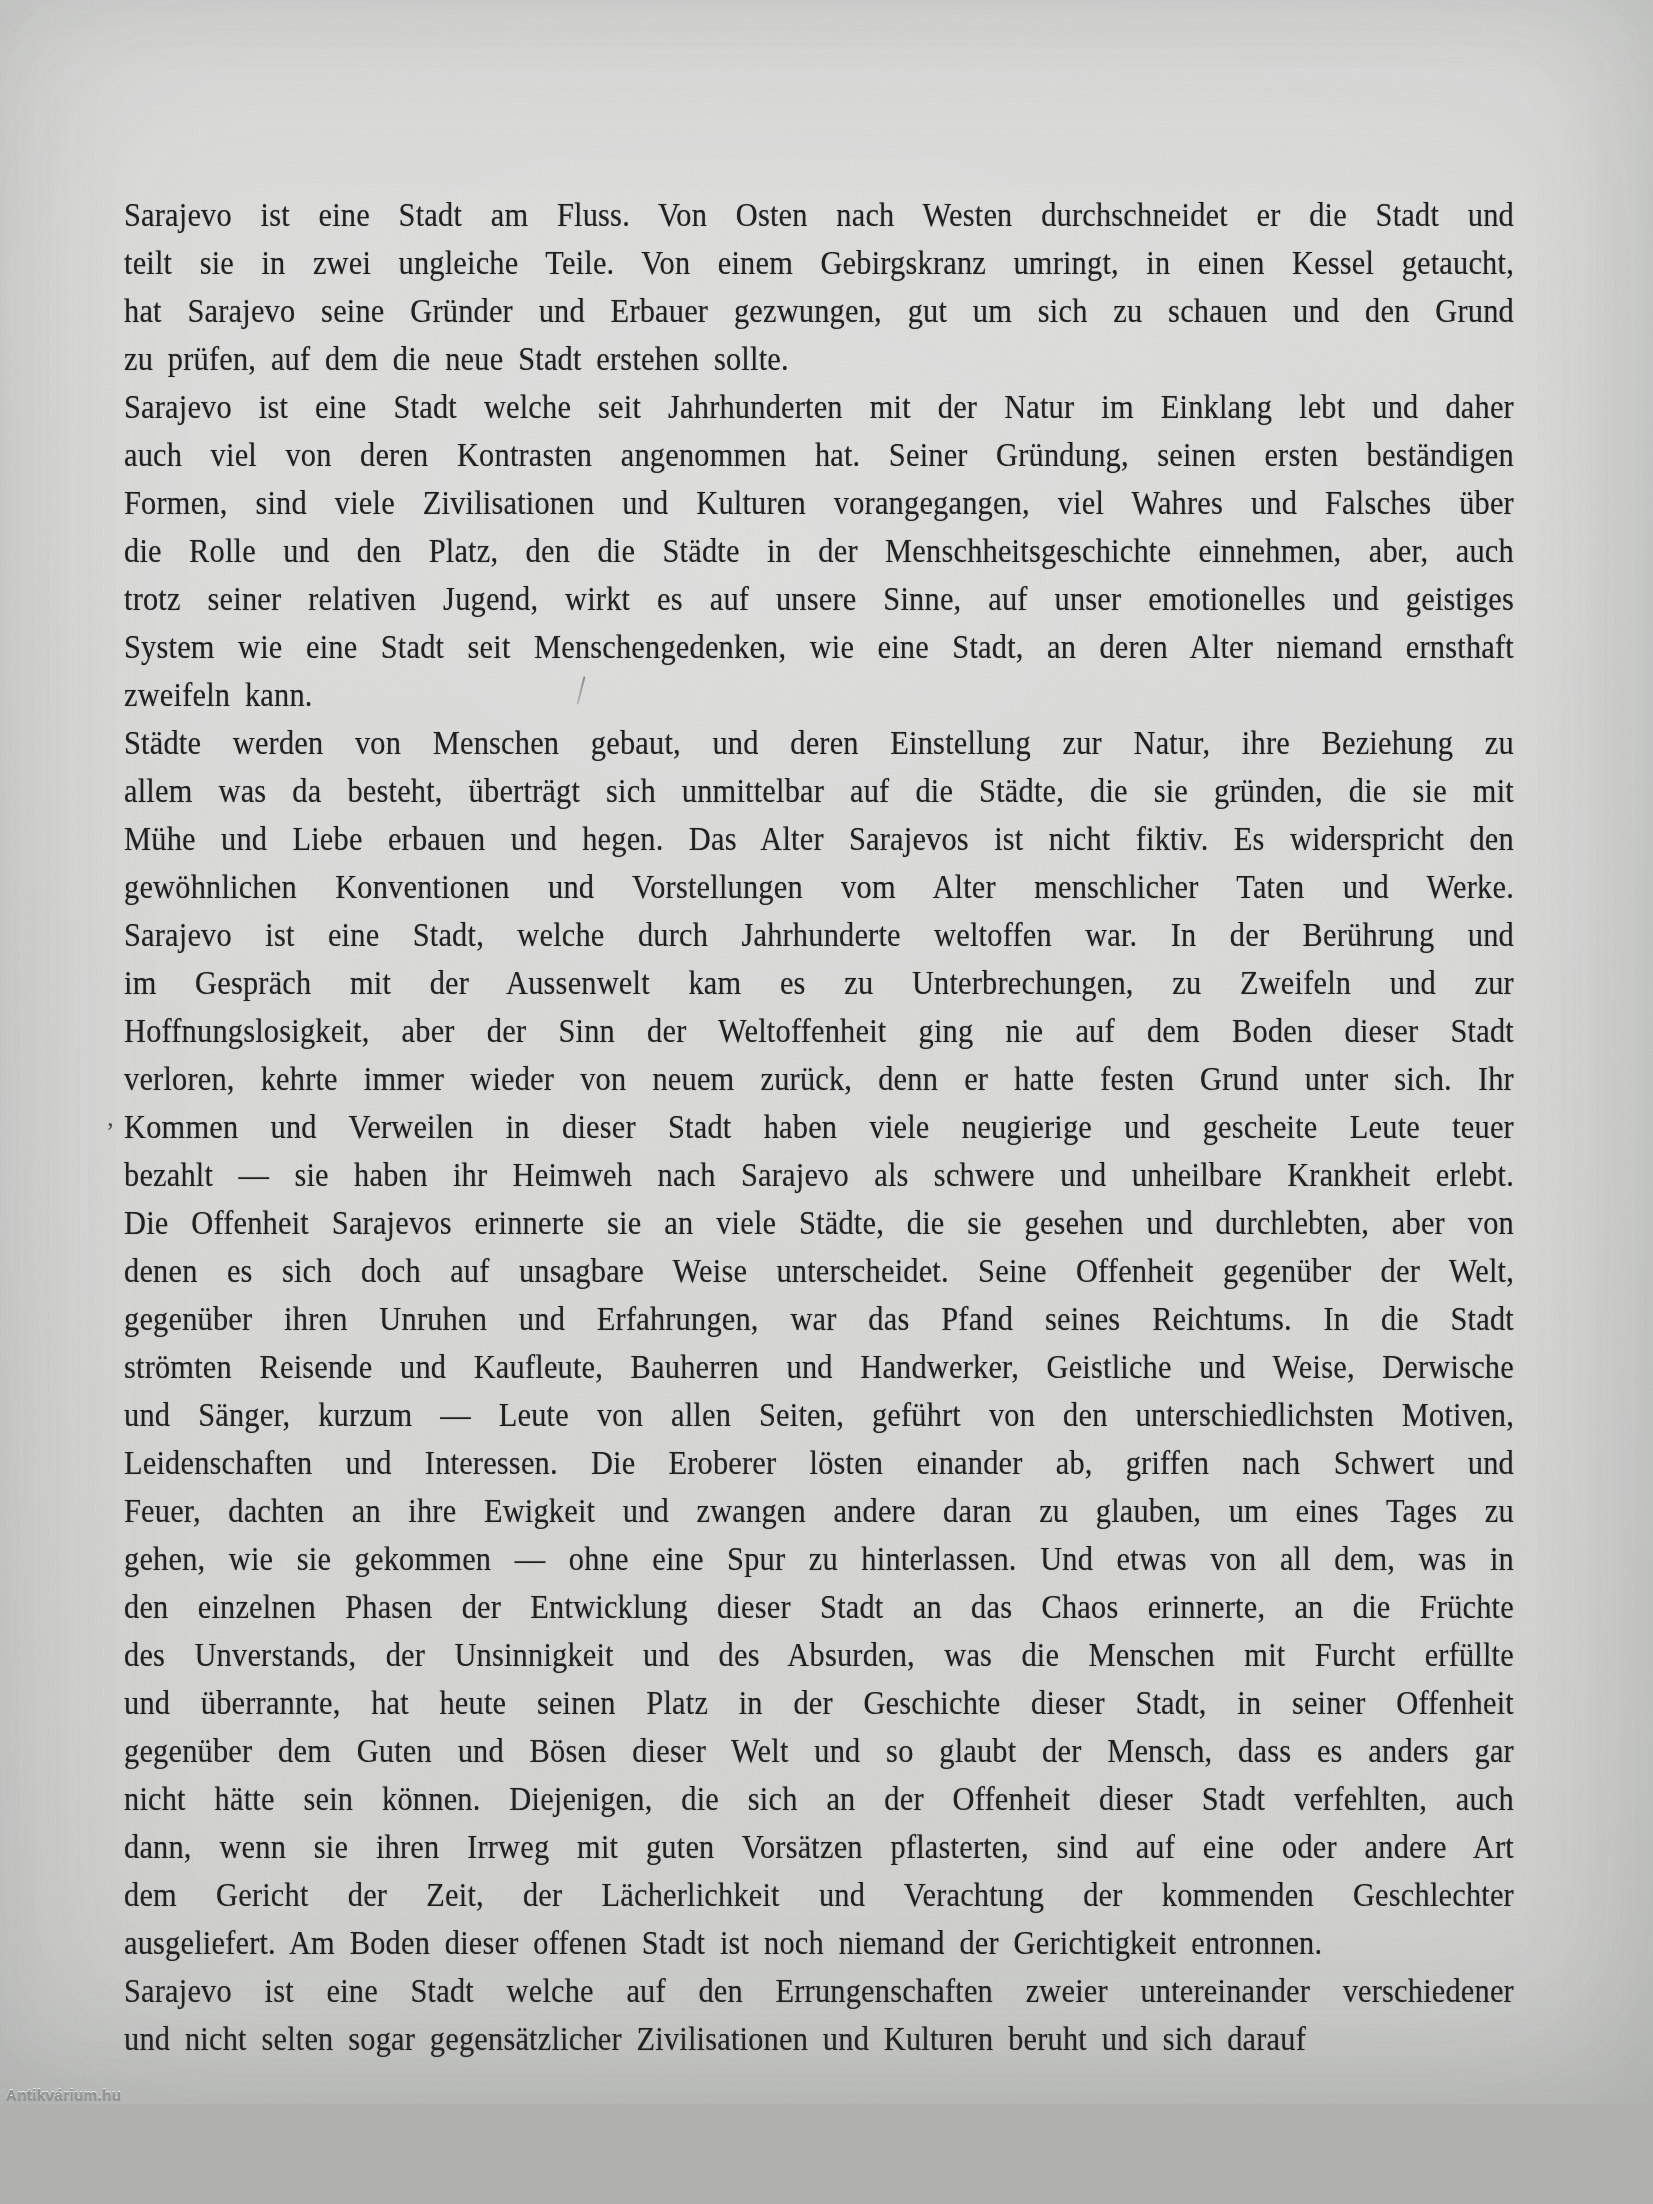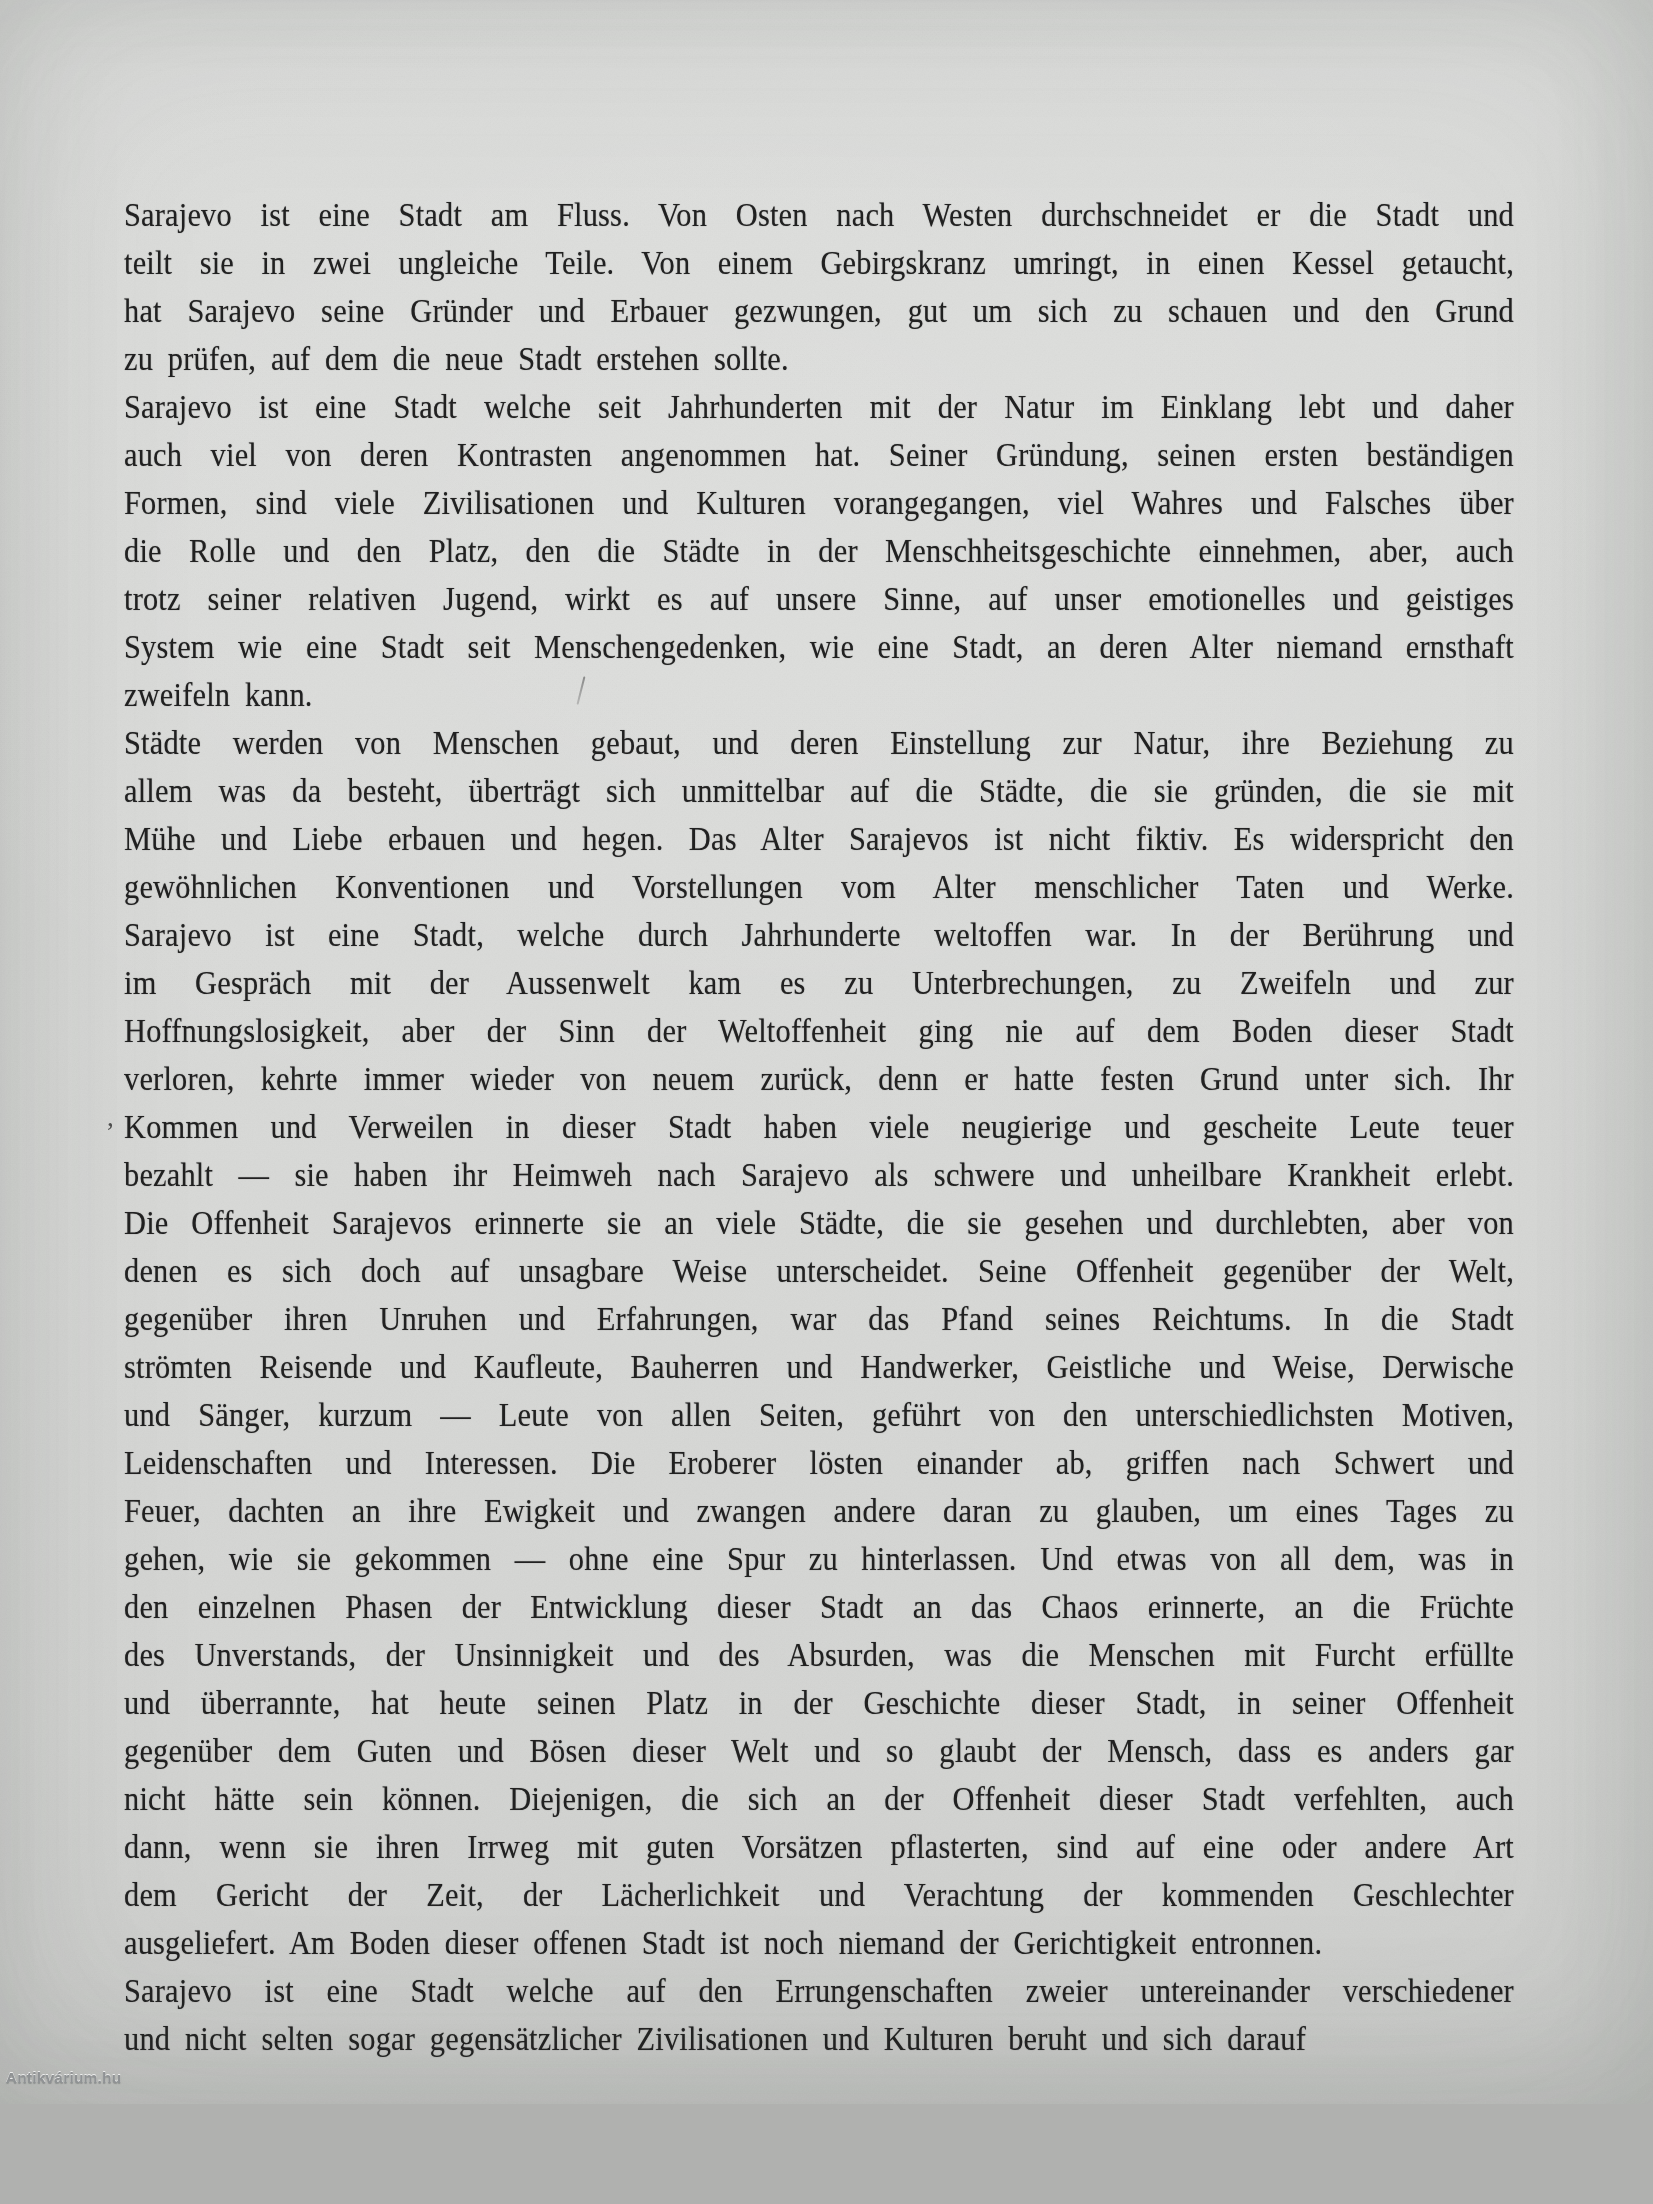--- a/index.html
+++ b/index.html
@@ -67,21 +67,21 @@
     left: 107px;
     top: 1104px;
     font-size: 27px;
     line-height: 27px;
     color: rgba(55, 55, 55, 0.85);
     font-family: "Liberation Serif", "DejaVu Serif", serif;
   }
   .watermark {
     position: absolute;
     left: 5.8px;
-    bottom: 17px;
+    bottom: 0;
     font-family: "Liberation Sans", "DejaVu Sans", sans-serif;
     font-weight: bold;
     font-size: 15.5px;
     letter-spacing: 0.2px;
     color: #8f9294;
     text-shadow:
       0 -1px 0 rgba(255, 255, 255, 0.75),
       0 1px 1px rgba(95, 99, 98, 0.45);
   }
   .grain {

